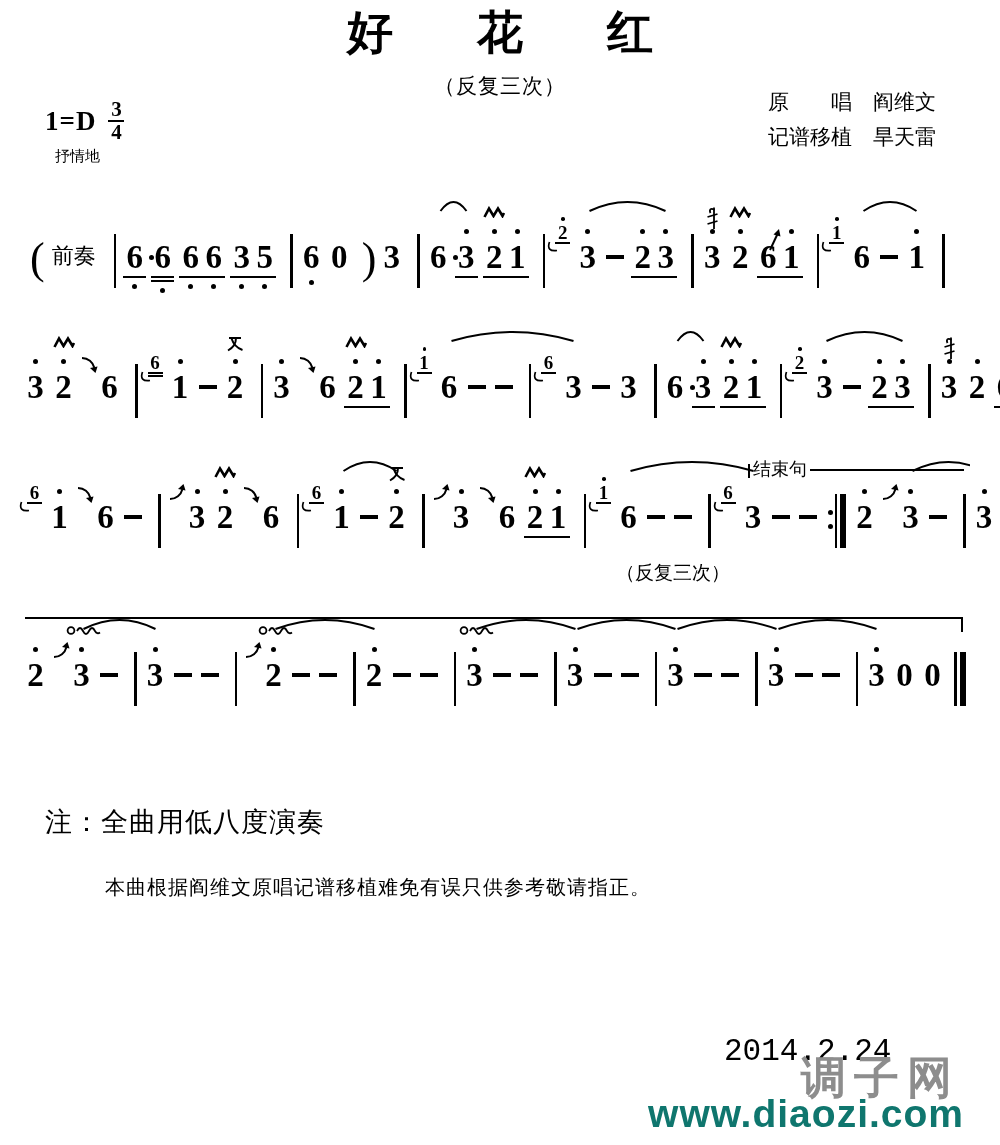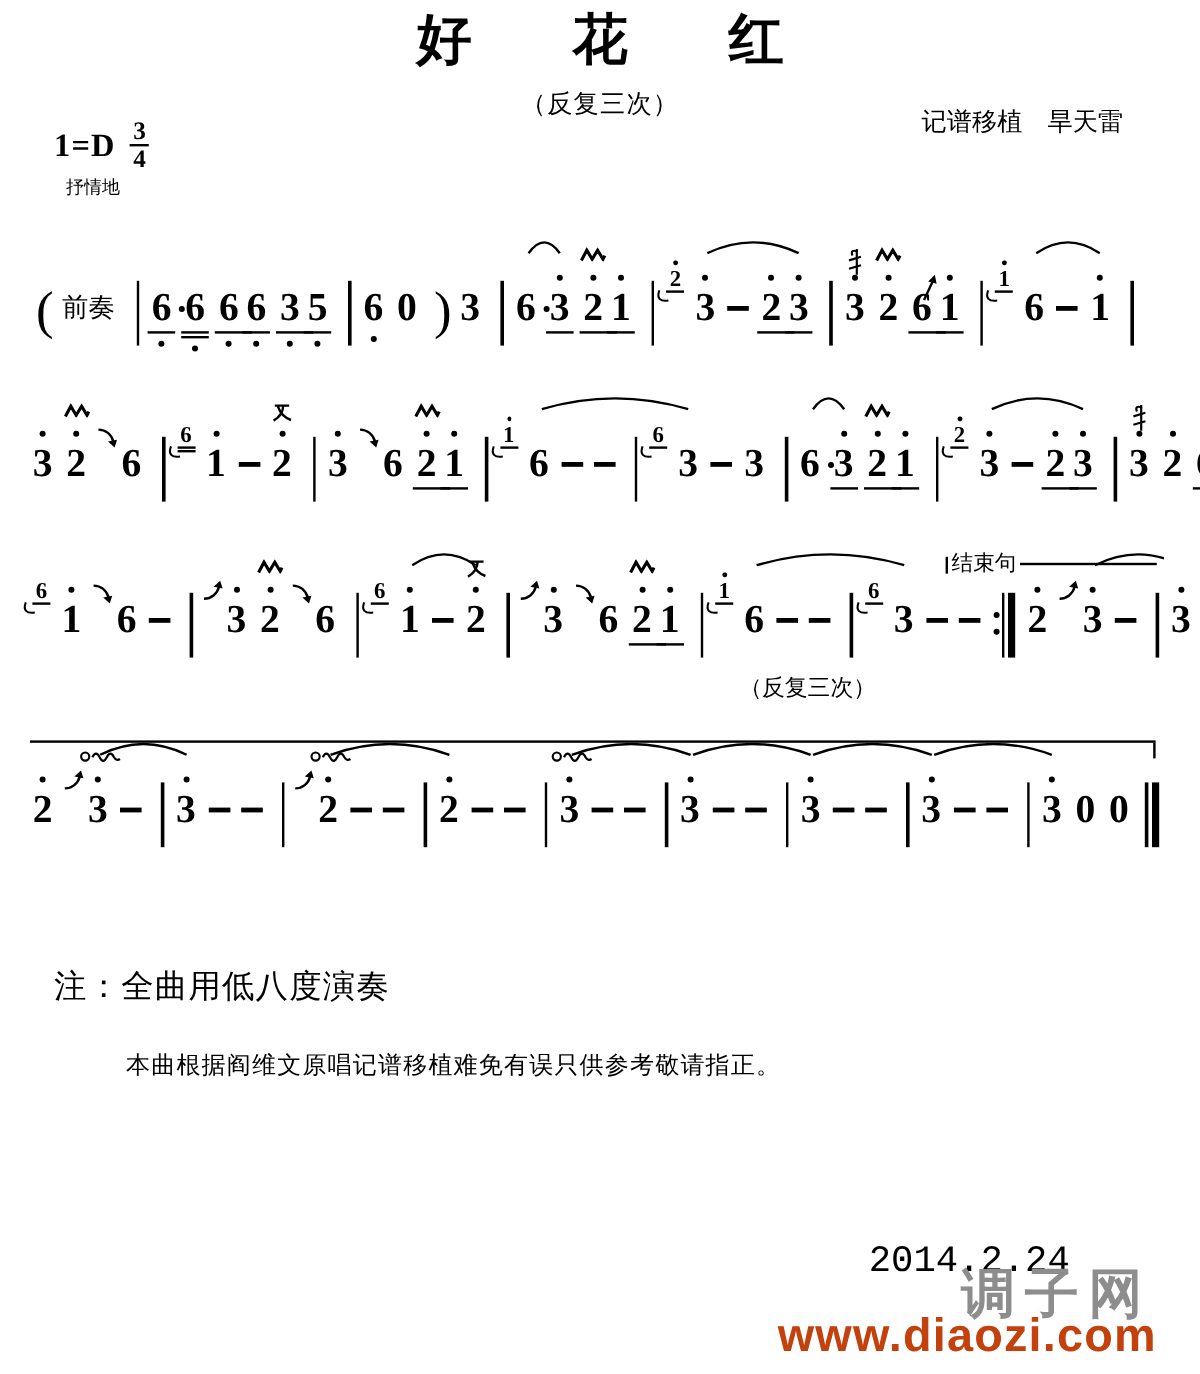--- a/index.html
+++ b/index.html
@@ -63,41 +63,42 @@
   .rdots i:first-child{top:16px}.rdots i:last-child{top:30px}
   .rthin{width:2.5px;height:54px;background:#000;margin-right:3px;}
   .rthick{width:6px;height:54px;background:#000;}
   .final{display:flex;align-items:flex-start;flex-shrink:0;margin:-4px 0 0 4px;}
   .paren{font-size:44px;font-weight:400;line-height:42px;flex-shrink:0;margin:0 5px;
     font-family:"Liberation Serif",serif;}
   .mlabel{font-size:22px;line-height:36px;flex-shrink:0;margin:0 10px 0 2px;
     font-family:"Liberation Sans",sans-serif;}
   .arcsvg{position:absolute;left:0;top:0;pointer-events:none;}
   
-  .ending-label{position:absolute;left:748px;top:464px;right:36px;display:flex;align-items:flex-start;margin-left:40px;}
+  .ending-label{position:absolute;left:748px;top:464px;right:36px;display:flex;align-items:flex-start;}
   .ending-tick{width:2px;height:14px;background:#000;}
   .ending-text{font-size:18px;line-height:18px;margin:-4px 3px 0;white-space:nowrap;}
   .ending-line{flex:1;border-top:2px solid #000;margin-top:5px;}
   .repeat-note{position:absolute;left:616px;top:560px;font-size:19px;font-family:Liberation Serif, serif;}
   .ending-rule{position:absolute;left:25px;top:617px;width:938px;border-top:2.5px solid #000;}
   .ending-rule .tick{position:absolute;right:0;top:0;width:2.5px;height:13px;background:#000;}
   
   .note1{position:absolute;left:45px;top:804px;font-size:27px;letter-spacing:1px;}
   .note2{position:absolute;left:105px;top:874px;font-size:20px;letter-spacing:1px;}
   .date{position:absolute;left:724px;top:1034px;font-size:31px;font-family:Liberation Mono, monospace;}
   .wm1{position:absolute;right:40px;top:1048px;font-size:45px;font-weight:700;color:#8d8d8d;letter-spacing:8px;}
-  .wm2{position:absolute;right:36px;top:1092px;font-size:39px;font-weight:700;color:#c2410c;letter-spacing:1px;}
+  .wm2{position:absolute;right:36px;top:1092px;font-size:39px;font-weight:700;color:#0f766e;letter-spacing:1px;}
 </style>
 </head>
 <body>
 
 <div class="title">好花红</div>
 <div class="subtitle">（反复三次）</div>
 
 <div class="credits">
+  <div>原　　唱　阎维文</div>
   <div>记谱移植　旱天雷</div>
 </div>
 
 <div class="keyblock">
   <span class="keysig">1=D</span>
   <span class="timesig">
     <span>3</span>
     <span class="tbar"></span>
     <span>4</span>
   </span>

